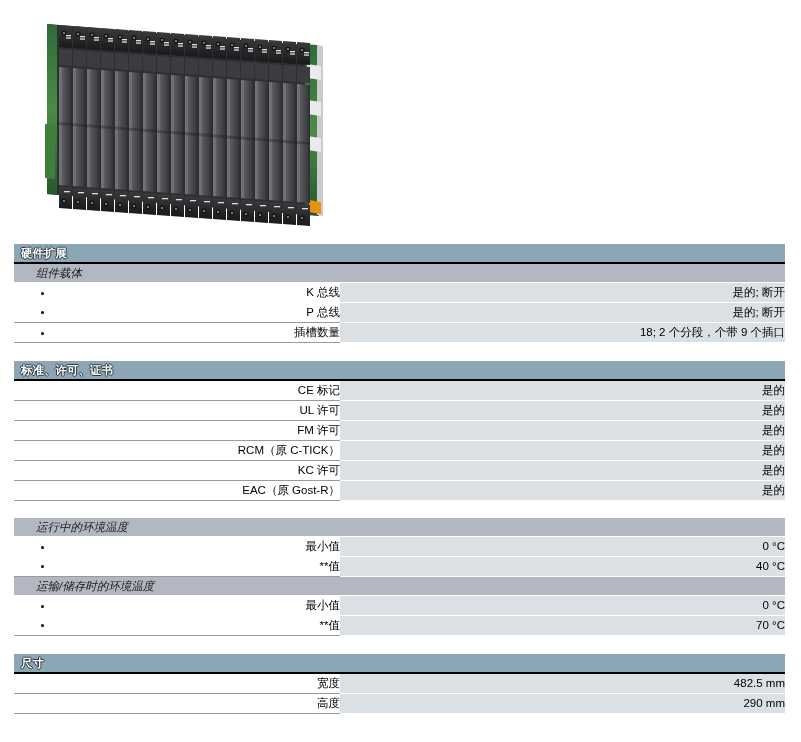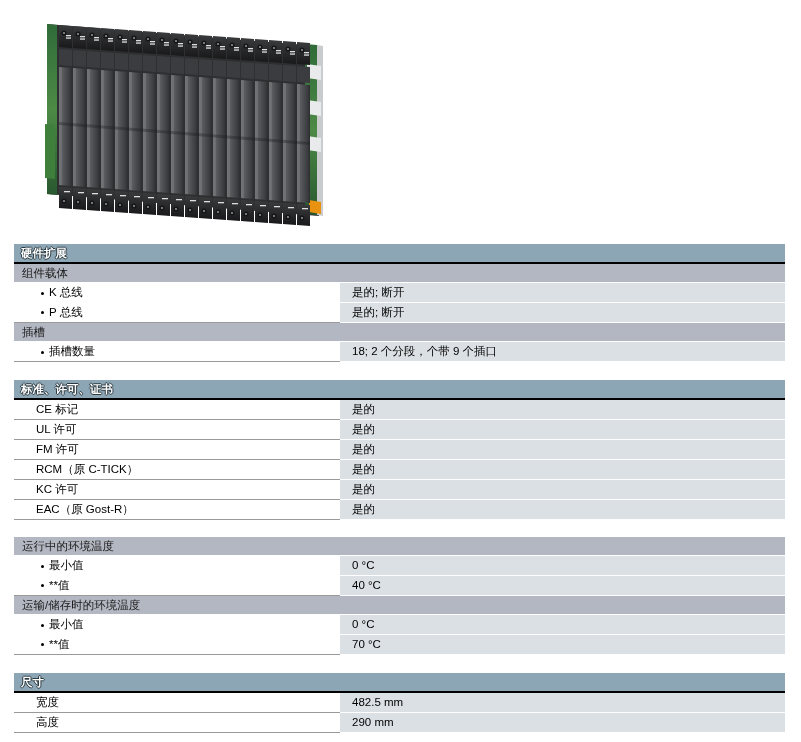--- a/index.html
+++ b/index.html
@@ -67,30 +67,32 @@
   
   tr.subgroup-row > td {
     background: #b3b7c1;
     padding: 0;
     height: 18px;
     line-height: 18px;
     vertical-align: middle;
     border-bottom: 1px solid #ffffff;
   }
   tr.subgroup-row > td.sub-label {
-    padding-left: 8px;
+    padding-left: 22px;
     color: #1a1a1a;
+    font-style: italic;
   }
 
   
   tr.data-row > td {
     padding: 0;
     height: 19px;
     line-height: 19px;
     vertical-align: middle;
+    text-align: right;
   }
   tr.data-row > td.lbl {
     background: #ffffff;
     color: #000000;
     border-bottom: 1px solid #9a9a9a;
     padding-left: 22px;
     white-space: nowrap;
     overflow: hidden;
   }
   tr.data-row > td.val {
@@ -474,23 +476,20 @@
         <td class="sub-label" colspan="2">组件载体</td>
       </tr>
       <tr class="data-row bullet">
         <td class="lbl"><span class="dot"></span><span>K 总线</span></td>
         <td class="val">是的; 断开</td>
       </tr>
       <tr class="data-row bullet group-end">
         <td class="lbl"><span class="dot"></span><span>P 总线</span></td>
         <td class="val">是的; 断开</td>
       </tr>
-      <tr class="subgroup-row">
-        <td class="sub-label" colspan="2">插槽</td>
-      </tr>
       <tr class="data-row bullet group-end">
         <td class="lbl"><span class="dot"></span><span>插槽数量</span></td>
         <td class="val">18; 2 个分段，个带 9 个插口</td>
       </tr>
       <tr class="spacer-row">
         <td colspan="2"></td>
       </tr>
       <tr class="section-row">
         <td class="sec-label" colspan="2">标准、许可、证书</td>
       </tr>

